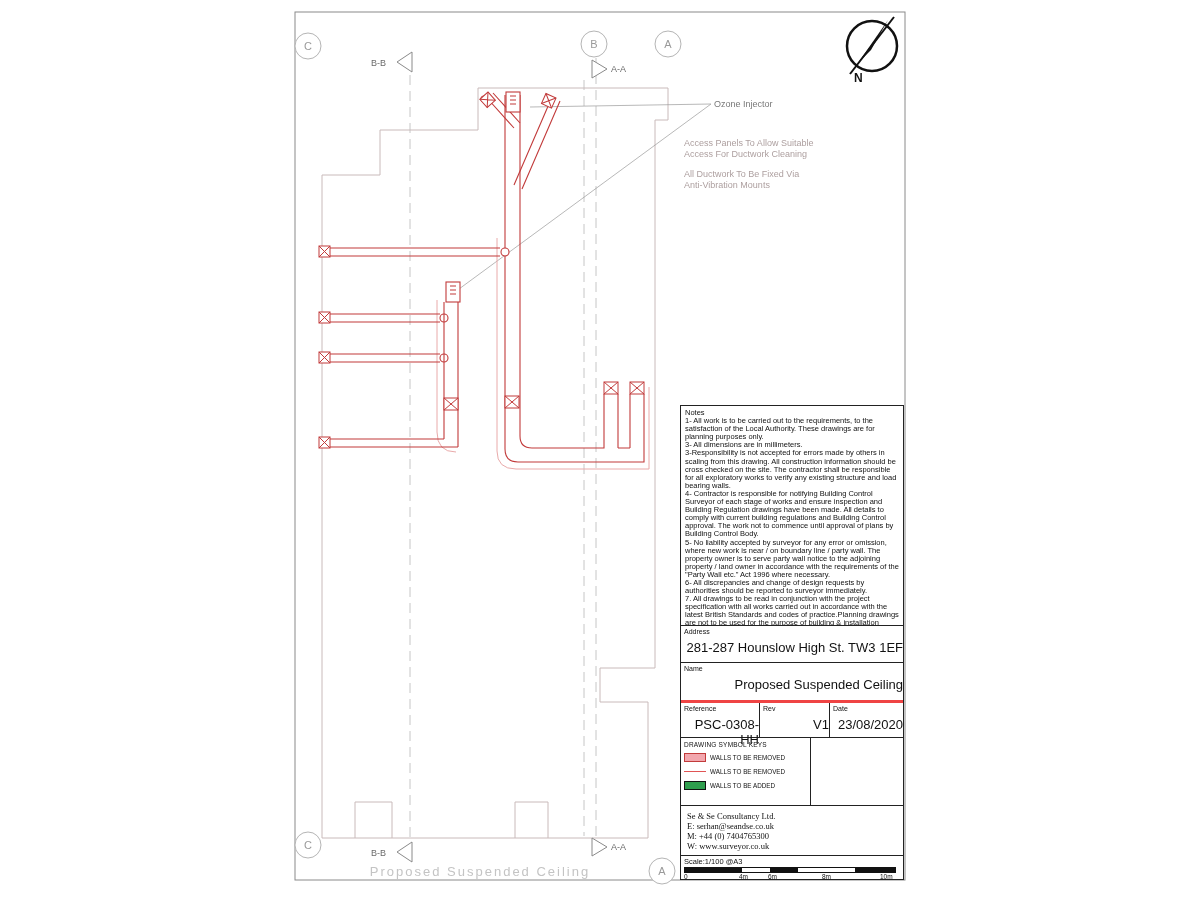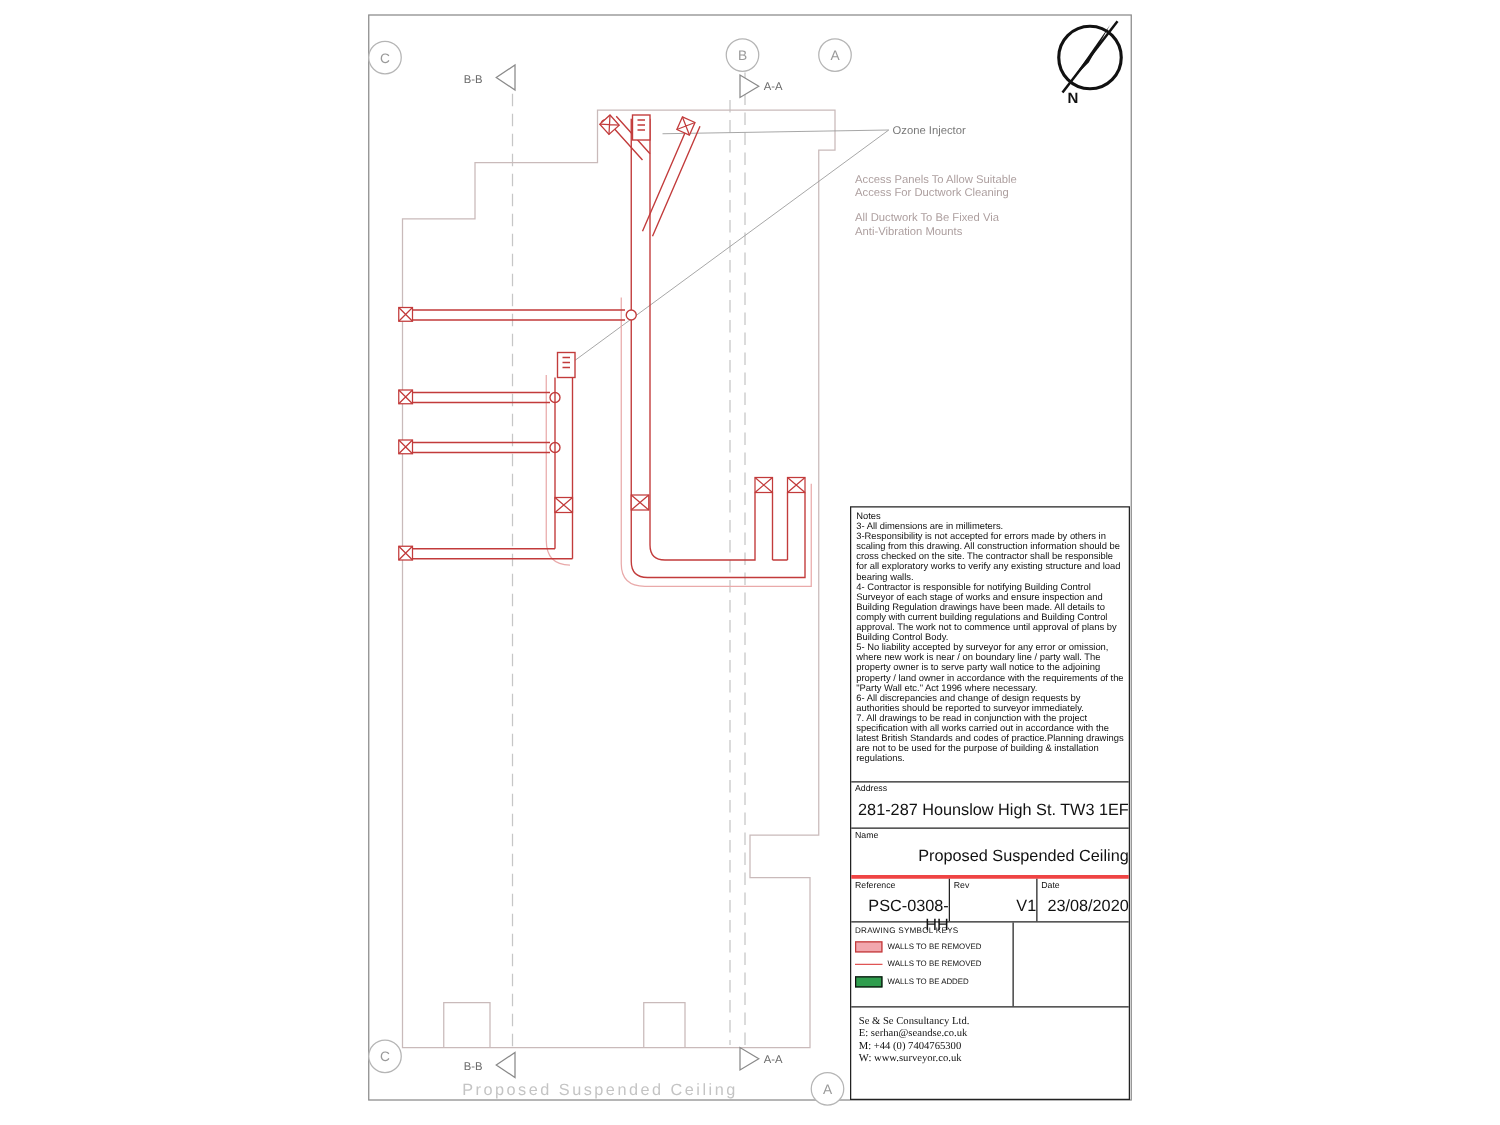--- a/index.html
+++ b/index.html
@@ -186,20 +186,21 @@
       <text class="north-n" x="854" y="82">N</text>
     </g>
 
     <text class="caption" x="480" y="876">Proposed Suspended Ceiling</text>
   </svg>
 
   <div class="titleblock">
 
     <div class="tb-notes">
       <p class="notes-hdr">Notes</p>
+      <p>1- All work is to be carried out to the requirements, to the satisfaction of the Local Authority. These drawings are for planning purposes only.</p>
       <p>3- All dimensions are in millimeters.</p>
       <p>3-Responsibility is not accepted for errors made by others in scaling from this drawing.  All construction information should be cross checked on the site. The contractor shall be responsible for  all exploratory works to verify any existing structure and load bearing walls.</p>
       <p>4- Contractor is responsible for notifying Building Control Surveyor of each stage of works and ensure inspection and Building Regulation drawings have been made. All details to comply with current building regulations and Building Control approval. The work not to commence until approval of plans by Building Control Body.</p>
       <p>5- No liability accepted by surveyor for any error or omission, where new work is near / on boundary line / party wall. The property owner is to serve party wall notice to the adjoining property / land owner in accordance with the requirements of the "Party Wall etc." Act 1996 where necessary.</p>
       <p>6- All discrepancies and change of design requests by authorities  should be reported to surveyor immediately.</p>
       <p>7. All drawings to be read in conjunction with the project specification with all works carried out in accordance with the latest British Standards and codes of practice.Planning drawings are not to be used for the purpose of building &amp; installation regulations.</p>
 
     </div>
 
     <div class="tb-cell tb-address">
@@ -247,15 +248,32 @@
 
     <div class="tb-logorow">
       <div class="company">
         <div>Se &amp; Se Consultancy Ltd.</div>
         <div>E: serhan@seandse.co.uk</div>
         <div>M: +44 (0) 7404765300</div>
         <div>W: www.surveyor.co.uk</div>
       </div>
     </div>
 
+    <div class="tb-scale">
+      <div class="scale-label">Scale:1/100 @A3</div>
+      <div class="scale-bar">
+        <div class="seg b" style="width:57px"></div>
+        <div class="seg w" style="width:28px"></div>
+        <div class="seg b" style="width:28px"></div>
+        <div class="seg w" style="width:57px"></div>
+        <div class="seg b" style="width:40px"></div>
+      </div>
+      <div class="scale-ticks">
+        <span style="left:0">0</span>
+        <span style="left:55px">4m</span>
+        <span style="left:84px">6m</span>
+        <span style="left:138px">8m</span>
+        <span style="left:196px">10m</span>
+      </div>
+    </div>
 
   </div>
 </div>
 
 </body></html>

